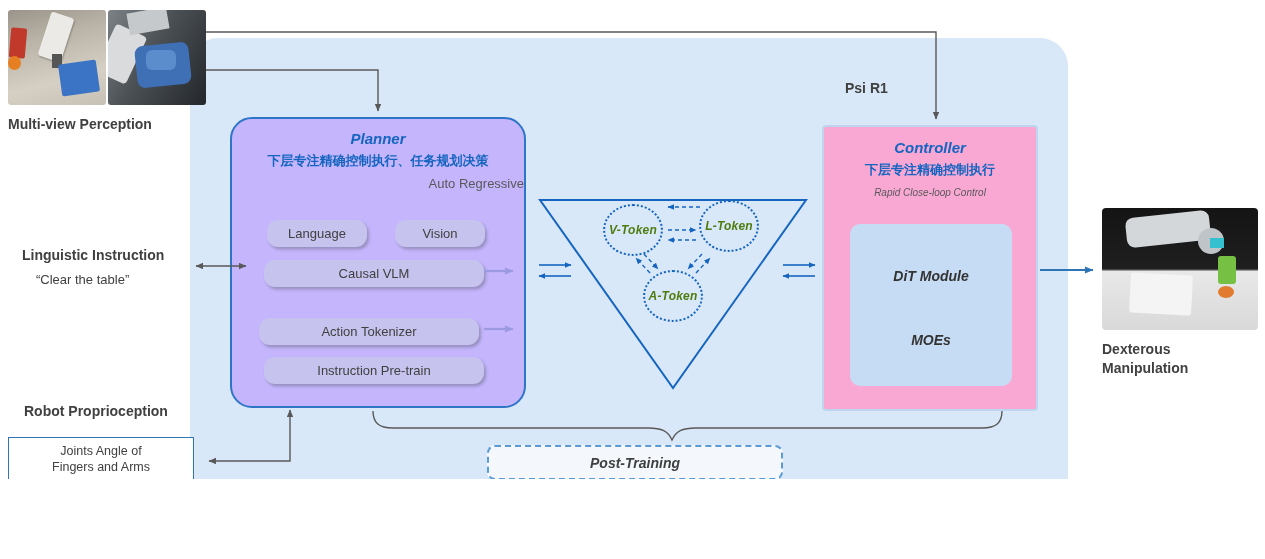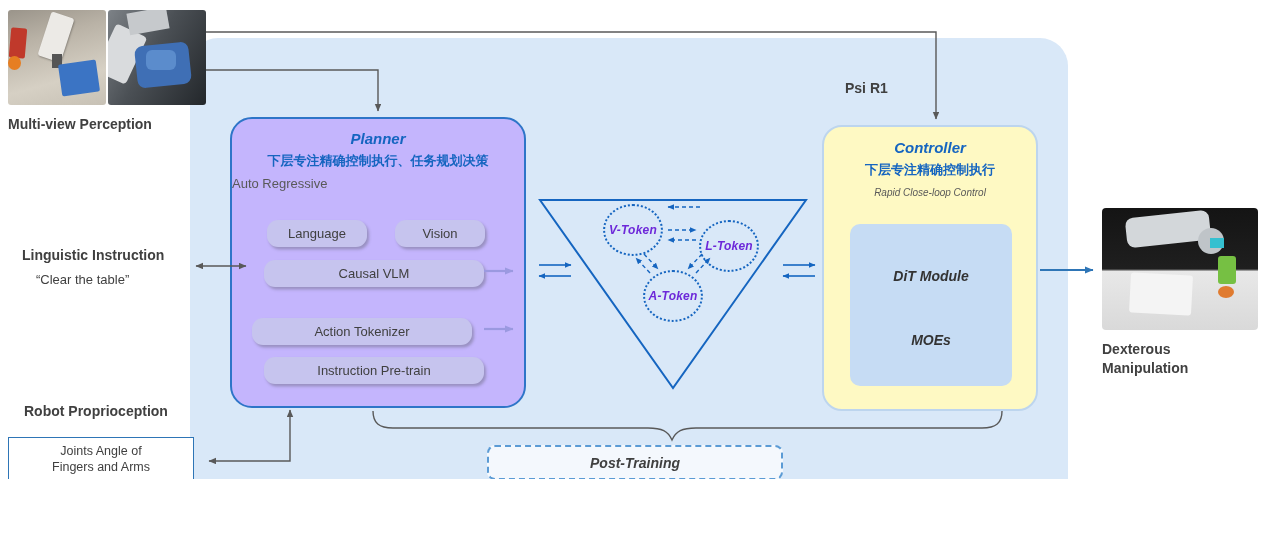--- a/index.html
+++ b/index.html
@@ -7,24 +7,24 @@
   body{font-family:"Liberation Sans",sans-serif;background:#ffffff}
   .canvas{position:relative;width:1265px;height:479px;background:#ffffff;overflow:hidden}
   .main-panel{position:absolute;left:190px;top:38px;width:878px;height:487px;background:#d9e8f8;border-radius:28px}
   .photo{position:absolute;overflow:hidden;border-radius:3px}
   .ph{position:absolute}
   .lbl{position:absolute;color:#404040;font-size:14px;white-space:nowrap}
   .bold{font-weight:bold}
   .planner{position:absolute;left:230px;top:117px;width:296px;height:291px;background:#c4b5fd;border:2px solid #2e75c8;border-radius:22px}
   .p-title{position:absolute;width:100%;top:11px;text-align:center;color:#1565c0;font-weight:bold;font-style:italic;font-size:15px}
   .p-sub{position:absolute;width:100%;top:33px;text-align:center;color:#1565c0;font-weight:bold;font-size:13px}
-  .p-mode{position:absolute;width:100%;top:57px;text-align:left;color:#595959;font-size:13px}
+  .p-mode{position:absolute;width:100%;top:57px;text-align:right;color:#595959;font-size:13px}
   .pblock{position:absolute;background:#c6c4ee;border-radius:11px;box-shadow:2px 2.5px 3px rgba(100,100,120,.45);color:#404040;font-size:13px;display:flex;align-items:center;justify-content:center}
-  .token{position:absolute;border:2px dotted #1565c0;border-radius:50%;display:flex;align-items:center;justify-content:center;color:#6d28d9;font-weight:bold;font-style:italic;font-size:12px;letter-spacing:.2px}
-  .controller{position:absolute;left:822px;top:125px;width:216px;height:286px;background:#fef9c3;border:2px solid #bdd5ee;border-radius:20px}
+  .token{position:absolute;border:2px dotted #1565c0;border-radius:50%;display:flex;align-items:center;justify-content:center;color:#4d7c0f;font-weight:bold;font-style:italic;font-size:12px;letter-spacing:.2px}
+  .controller{position:absolute;left:822px;top:125px;width:216px;height:286px;background:#f9a8d4;border:2px solid #bdd5ee;border-radius:4px}
   .c-title{position:absolute;width:100%;top:12px;text-align:center;color:#1565c0;font-weight:bold;font-style:italic;font-size:15px}
   .c-sub{position:absolute;width:100%;top:34px;text-align:center;color:#1565c0;font-weight:bold;font-size:13px}
   .c-mode{position:absolute;width:100%;top:60px;text-align:center;color:#595959;font-style:italic;font-size:10px}
   .inner-mod{position:absolute;left:26px;top:97px;width:162px;height:162px;background:#c6dcf4;border-radius:10px}
   .mod-lbl{position:absolute;width:100%;text-align:center;font-weight:bold;font-style:italic;color:#333333;font-size:14px}
   .post{position:absolute;left:487px;top:445px;width:296px;height:35px;background:#f4f8fd;border:2px dashed #5b9bd5;border-radius:8px;display:flex;align-items:center;justify-content:center;font-weight:bold;font-style:italic;color:#404040;font-size:14px}
   .joints{position:absolute;left:8px;top:437px;width:186px;height:46px;background:#ffffff;border:1.5px solid #2e75b6;display:flex;align-items:center;justify-content:center;text-align:center;color:#404040;font-size:12.5px;line-height:1.25}
   .joints span{display:block;max-width:124px}
   .dex-lbl{position:absolute;left:1102px;top:340px;width:156px;font-weight:bold;color:#404040;font-size:14px;line-height:1.35}
   .overlay{position:absolute;left:0;top:0;pointer-events:none}
@@ -66,26 +66,26 @@
       <span>Joints Angle of Fingers and Arms</span>
     </div>
 
   <div class="planner">
     <div class="p-title">Planner</div>
     <div class="p-sub">下层专注精确控制执行、任务规划决策</div>
     <div class="p-mode">Auto Regressive</div>
     <div class="pblock" style="left:35px;top:101px;width:100px;height:27px">Language</div>
     <div class="pblock" style="left:163px;top:101px;width:90px;height:27px">Vision</div>
     <div class="pblock" style="left:32px;top:141px;width:220px;height:27px">Causal VLM</div>
-    <div class="pblock" style="left:20px;top:199px;width:220px;height:27px">Action Tokenizer</div>
+    <div class="pblock" style="left:27px;top:199px;width:220px;height:27px">Action Tokenizer</div>
     <div class="pblock" style="left:32px;top:238px;width:220px;height:27px">Instruction Pre-train</div>
   </div>
 
   <div class="token" style="left:603px;top:204px;width:60px;height:52px">V-Token</div>
-  <div class="token" style="left:699px;top:220px;width:60px;height:52px">L-Token</div>
+  <div class="token" style="left:699px;top:200px;width:60px;height:52px">L-Token</div>
   <div class="token" style="left:643px;top:270px;width:60px;height:52px">A-Token</div>
 
   <div class="controller">
     <div class="c-title">Controller</div>
     <div class="c-sub">下层专注精确控制执行</div>
     <div class="c-mode">Rapid Close-loop Control</div>
     <div class="inner-mod">
       <div class="mod-lbl" style="top:44px">DiT Module</div>
       <div class="mod-lbl" style="top:108px">MOEs</div>
     </div>

